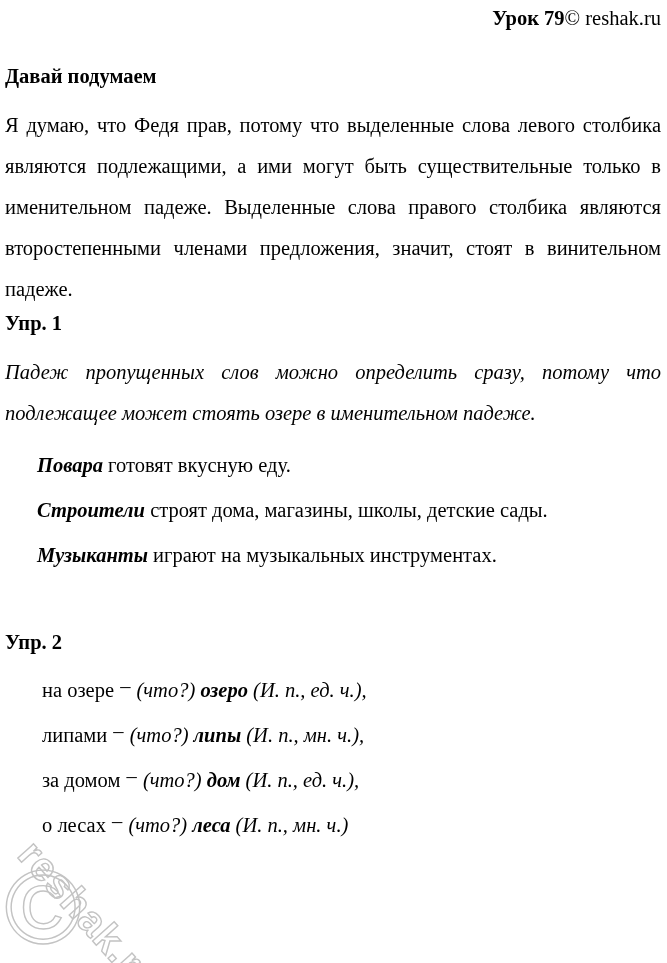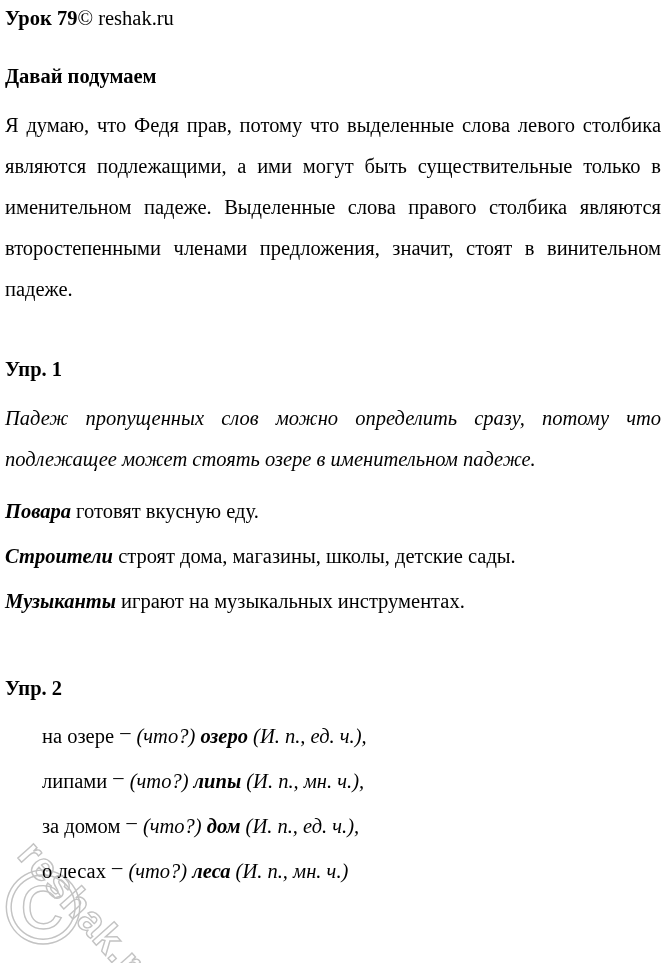--- a/index.html
+++ b/index.html
@@ -10,42 +10,42 @@
     background: #ffffff;
     color: #000000;
     font-family: "Liberation Serif", serif;
     font-size: 20.5px;
     overflow: hidden;
   }
   .content { position: relative; z-index: 1; padding: 5px 6px 0 5px; }
 
   .header-row {
     display: flex;
-    justify-content: flex-start;
+    justify-content: flex-end;
     align-items: baseline;
     line-height: 27px;
   }
   .lesson-title { font-weight: bold; }
   .copyright { font-weight: normal; }
 
   .section-title { font-weight: bold; line-height: 27px; }
   .title-think { margin-top: 31px; }
-  .title-ex1  { margin-top: 46px; }
+  .title-ex1  { }
   .title-ex2  { margin-top: 51px; }
 
   .para {
     margin-top: 15px;
     line-height: 41px;
     text-align: justify;
   }
   .para-note { font-style: italic; }
 
   .sentences { margin-top: 9px; }
   .sentence  { line-height: 45px; }
-  .subject   { font-weight: bold; font-style: italic; }
+  .subject   { font-weight: bold; font-style: italic; margin-left: 32px; }
 
   .items { margin-top: 12px; }
   .item  { line-height: 45px; white-space: nowrap; margin-left: 37px; }
   .dash  { position: relative; top: -4px; padding: 0 1px; }
   .question { font-style: italic; }
   .keyword  { font-weight: bold; font-style: italic; }
   .grammar  { font-style: italic; }
 
   .watermark {
     position: absolute;

